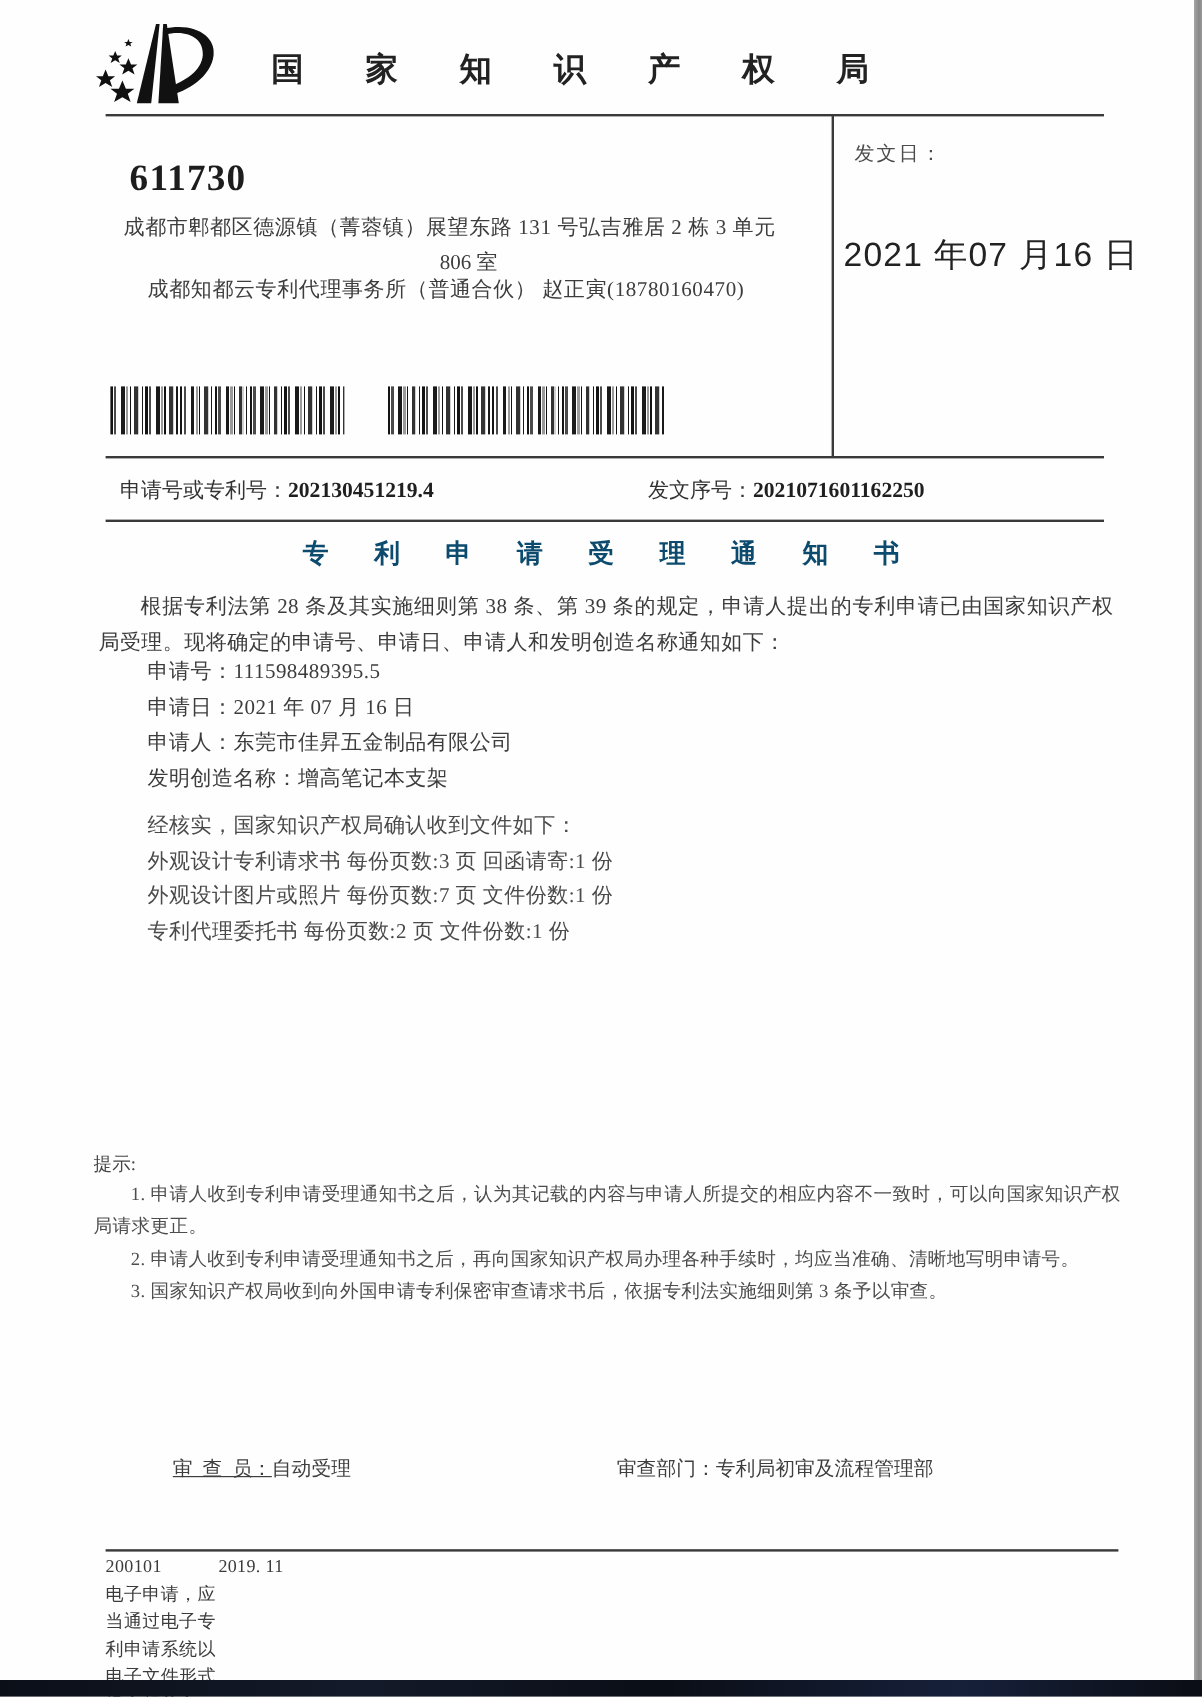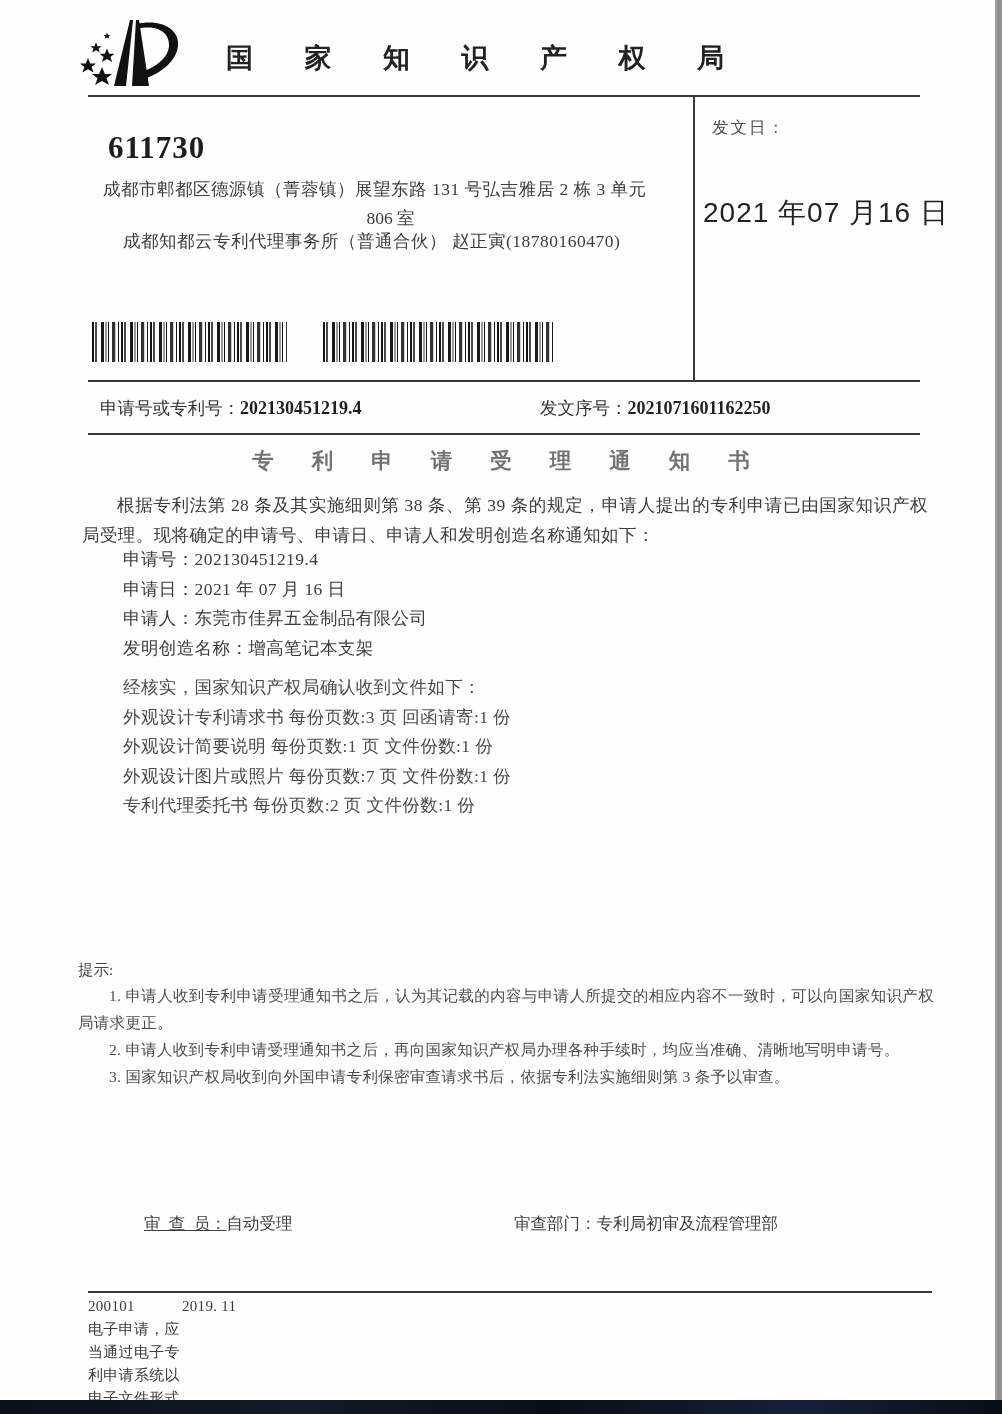--- a/index.html
+++ b/index.html
@@ -38,21 +38,21 @@
       #111 16px 17px,#fff 17px 20px,#333 20px 23px,#cfcfcf 23px 24px,
       #fff 24px 26px,#191919 26px 27px,#fff 27px 29px);
   }
   
   .ref-row{top:396px;font-size:17.5px;color:#333;white-space:nowrap;}
   .ref-val{font-weight:bold;font-size:18px;color:#1f1f1f;}
   
   .notice-title{
     top:446px;left:0;width:1002px;text-align:center;
     font-family:"Liberation Sans","DejaVu Sans",sans-serif;
-    font-size:21.5px;font-weight:bold;color:#737373;
+    font-size:21.5px;font-weight:bold;color:#0c4a6e;
     letter-spacing:16px;text-indent:16px;white-space:nowrap;
   }
   .intro{
     top:487px;left:78px;width:846px;font-size:17.5px;line-height:29.5px;
     color:#3c3c3c;text-indent:2em;margin:4px;letter-spacing:.4px;text-align:justify;
   }
   .field-list{top:545px;left:123px;font-size:17.5px;line-height:29.5px;color:#3c3c3c;letter-spacing:.4px;}
   .recv-list{top:673px;left:123px;font-size:17.5px;line-height:29.5px;color:#4a4a4a;letter-spacing:.4px;}
   
   .tips-label{top:960px;left:78px;font-size:15.5px;color:#454545;}
@@ -116,30 +116,29 @@
   <span>申请号或专利号：</span><span class="ref-val">202130451219.4</span>
 </div>
 <div class="abs ref-row" style="left:540px;">
   <span>发文序号：</span><span class="ref-val">2021071601162250</span>
 </div>
 
 <div class="abs notice-title">专 利 申 请 受 理 通 知 书</div>
 <p class="abs intro">根据专利法第 28 条及其实施细则第 38 条、第 39 条的规定，申请人提出的专利申请已由国家知识产权局受理。现将确定的申请号、申请日、申请人和发明创造名称通知如下：</p>
 
 <div class="abs field-list">
-  <div>申请号：202130451219.4</div>
+  <div>申请号：111598489395.5</div>
   <div>申请日：2021 年 07 月 16 日</div>
   <div>申请人：东莞市佳昇五金制品有限公司</div>
   <div>发明创造名称：增高笔记本支架</div>
 </div>
 
 <div class="abs recv-list">
   <div>经核实，国家知识产权局确认收到文件如下：</div>
   <div>外观设计专利请求书 每份页数:3 页  回函请寄:1 份</div>
-  <div>外观设计简要说明 每份页数:1 页  文件份数:1 份</div>
   <div>外观设计图片或照片 每份页数:7 页  文件份数:1 份</div>
   <div>专利代理委托书 每份页数:2 页  文件份数:1 份</div>
 </div>
 
 <div class="abs tips-label">提示:</div>
 <div class="abs tips-body">
   <p>1. 申请人收到专利申请受理通知书之后，认为其记载的内容与申请人所提交的相应内容不一致时，可以向国家知识产权局请求更正。</p>
   <p>2. 申请人收到专利申请受理通知书之后，再向国家知识产权局办理各种手续时，均应当准确、清晰地写明申请号。</p>
   <p>3. 国家知识产权局收到向外国申请专利保密审查请求书后，依据专利法实施细则第 3 条予以审查。</p>
 </div>

